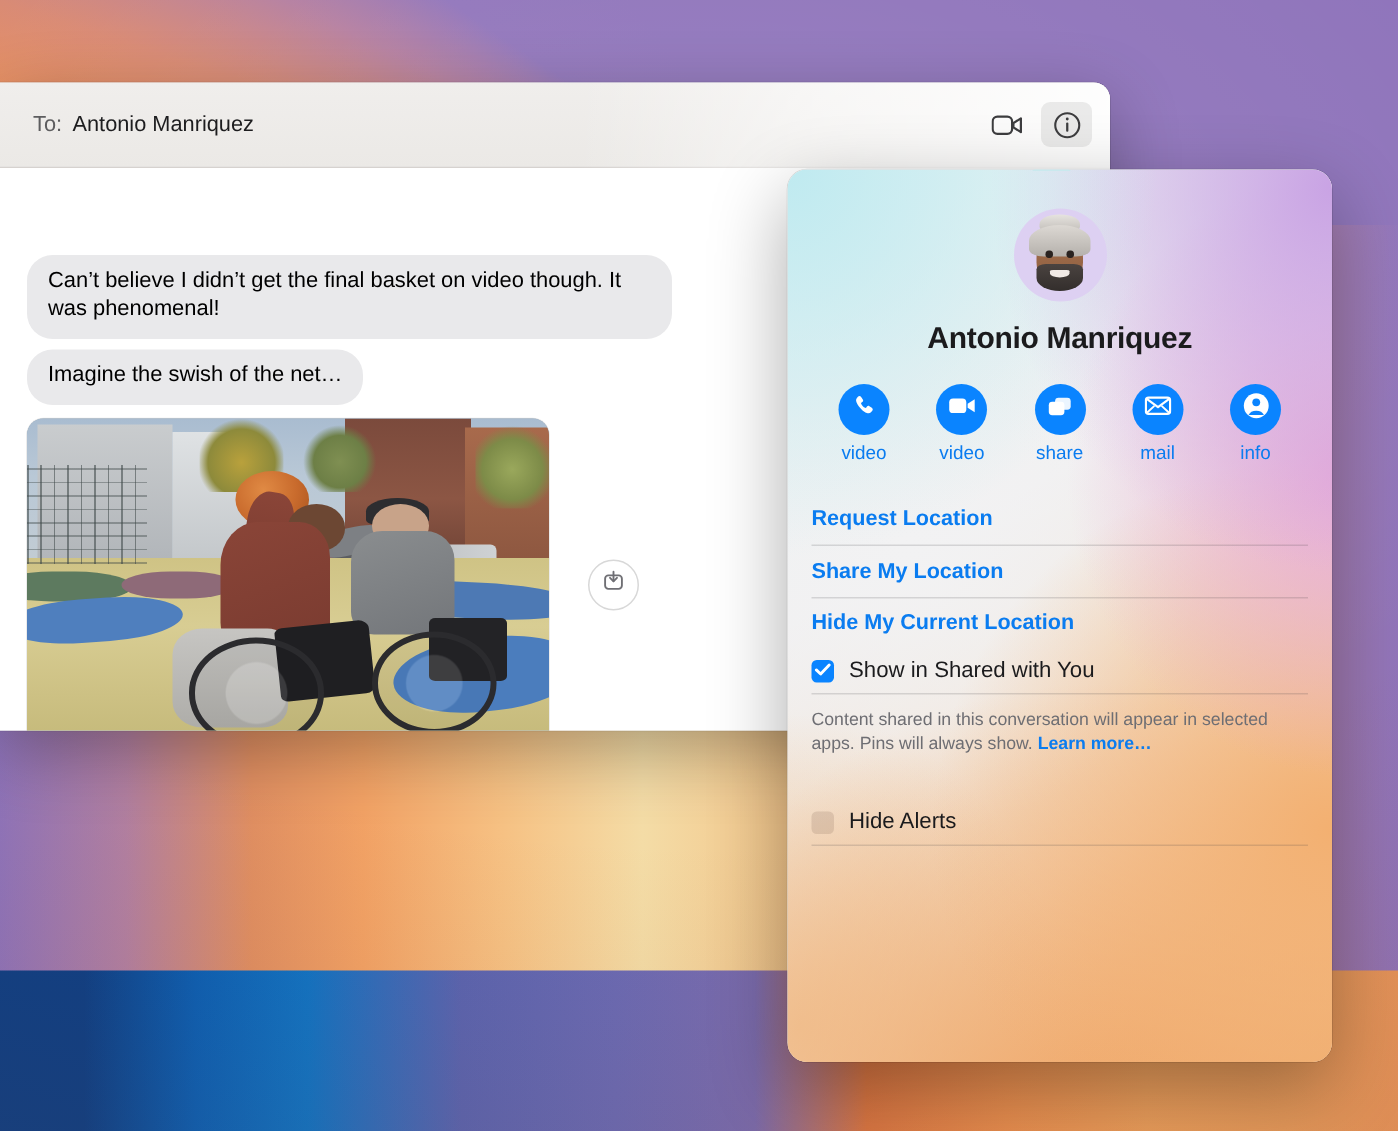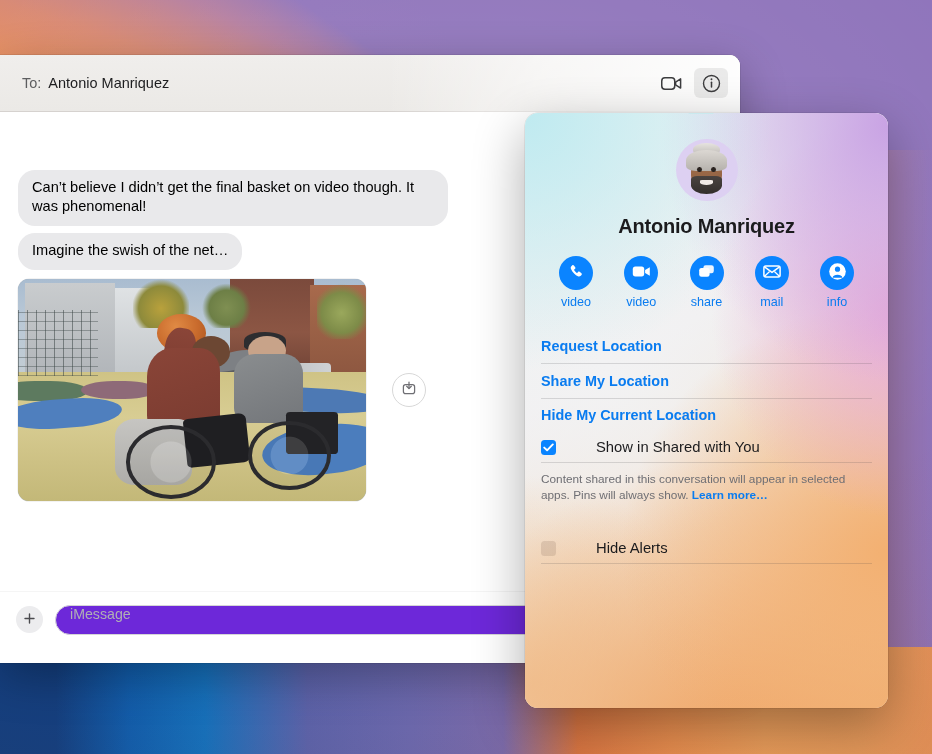--- a/index.html
+++ b/index.html
@@ -95,21 +95,21 @@
       rgba(255,255,255,0) 55%,
       rgba(120,60,30,0.12) 100%);
   }
 
   
   #messages-window {
     position: absolute;
     left: 0;
     top: 55px;
     width: 740px;
-    height: 608px;
+    height: 432px;
     background: #ffffff;
     border-top-right-radius: 11px;
     box-shadow: 0 14px 46px rgba(0,0,0,0.30), 0 0 0 0.5px rgba(0,0,0,0.14);
     overflow: hidden;
   }
 
   
   #toolbar {
     position: relative;
     height: 57px;
@@ -489,21 +489,20 @@
     letter-spacing: 0.5px;
     color: #78787e;
     padding: 9px 2px 4px 2px;
   }
 
   .check-row {
     display: flex;
     align-items: center;
     height: 30px;
     padding: 0 2px;
-    gap: 30px;
   }
   .checkbox {
     width: 15px; height: 15px;
     border-radius: 3.5px;
     flex: none;
     margin-right: 10px;
     display: flex; align-items: center; justify-content: center;
   }
   .checkbox.on  { background: #0a84ff; }
   .checkbox.off { background: rgba(140,115,95,0.22); }

